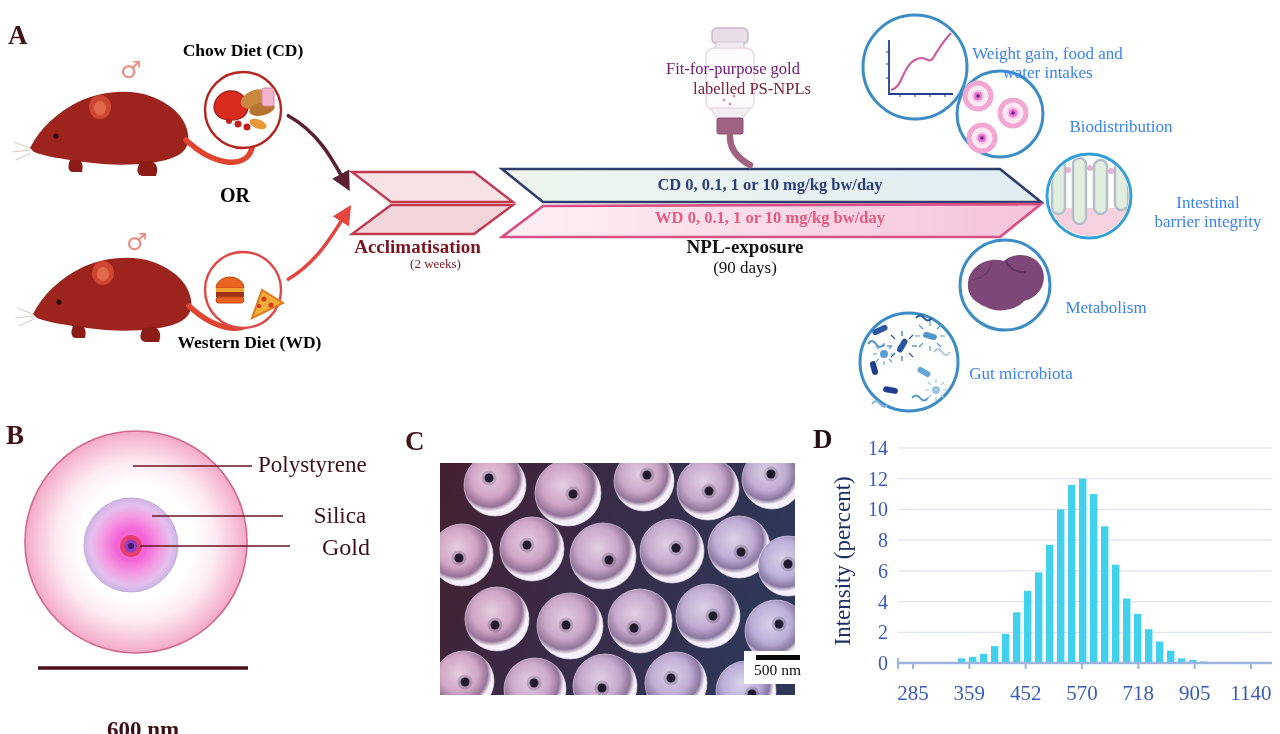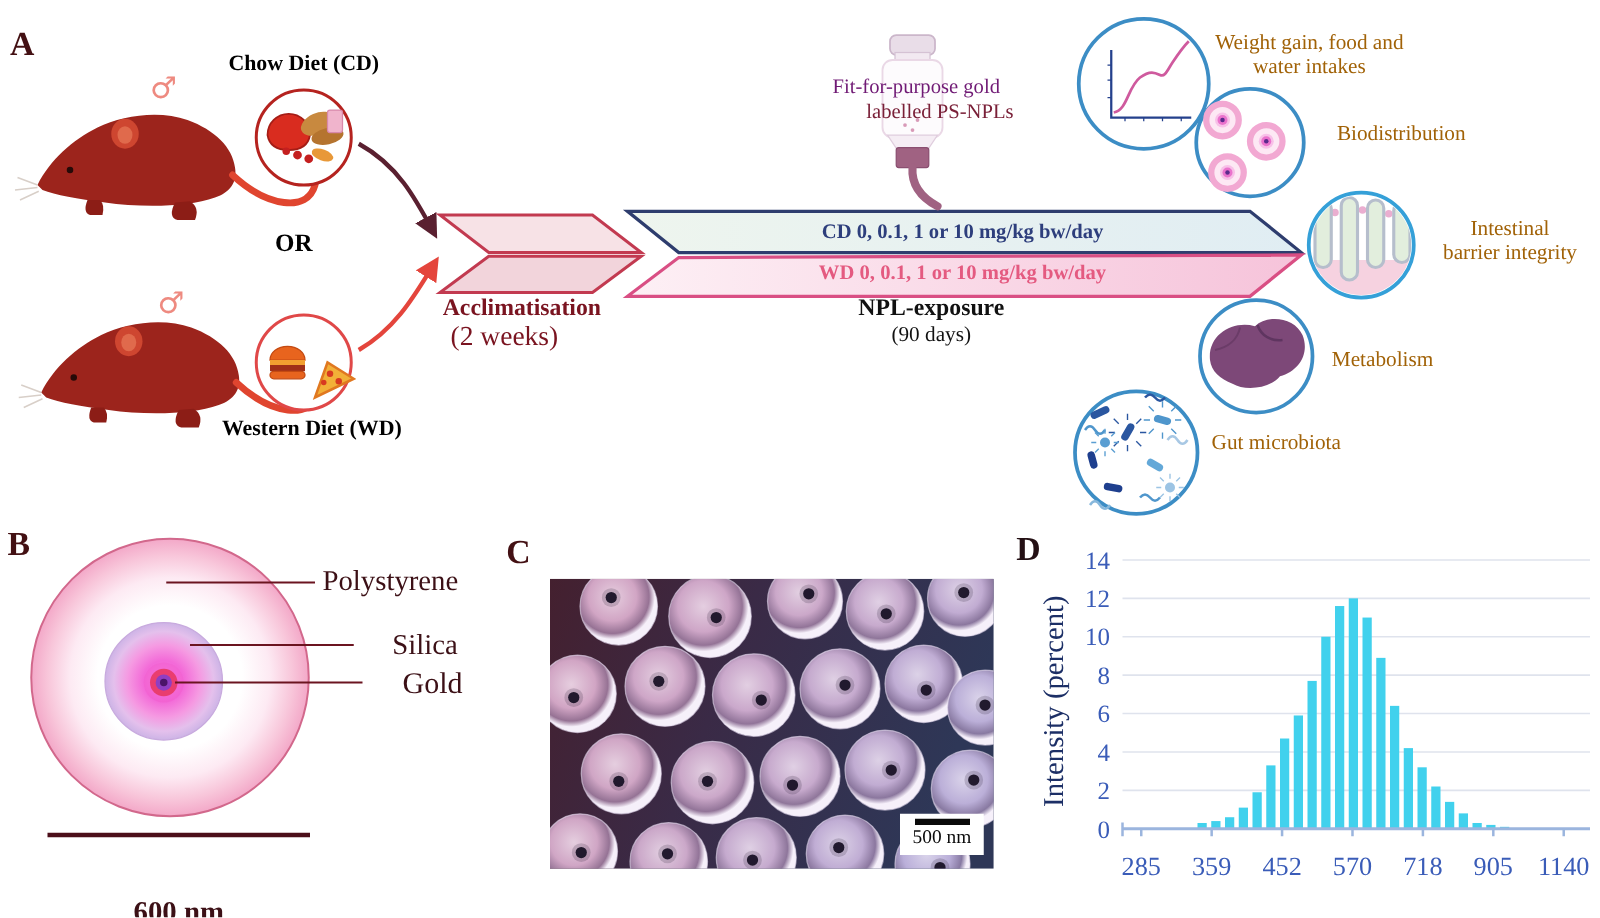--- a/index.html
+++ b/index.html
@@ -1,25 +1,25 @@
 <!DOCTYPE html>
 <html><head>
 <meta charset="utf-8">
 <style>
   html,body{margin:0;padding:0;background:#ffffff;}
   #canvas{position:relative;width:1280px;height:734px;background:#fff;overflow:hidden;
           font-family:"Liberation Serif","DejaVu Serif",serif;}
-  .abs{position:absolute;}
+  .abs{position:absolute;margin-left:24px;}
   .txt{position:absolute;text-align:center;line-height:1.12;}
   .panel-letter{position:absolute;font-weight:bold;font-size:27px;color:#431013;}
   svg{position:absolute;display:block;}
   svg text{font-family:"Liberation Serif","DejaVu Serif",serif;}
   .maroon{color:#000000;font-weight:bold;}
   .darkmaroon{color:#7a1420;}
-  .navy{color:#a16207;}
+  .navy{color:#3b82f6;margin-top:20px;}
   .male{position:absolute;color:#ee8a80;font-family:"DejaVu Sans",sans-serif;font-size:24px;}
 </style>
 </head>
 <body>
 
 <div id="canvas">
 
   <svg style="left:0;top:0" width="1280" height="418" viewBox="0 0 1280 418">
     <defs>
       <marker id="mDark" viewBox="0 0 10 10" refX="7" refY="5" markerWidth="5.5" markerHeight="5.5" orient="auto-start-reverse">
@@ -182,21 +182,21 @@
     </g>
   </svg>
 
   <div class="panel-letter" style="left:8px;top:20px">A</div>
   <div class="male" style="left:120px;top:56px">♂</div>
   <div class="male" style="left:126px;top:228px">♂</div>
   <div class="txt maroon" style="left:153px;top:41px;width:180px;font-size:17.5px">Chow Diet (CD)</div>
   <div class="txt maroon" style="left:200px;top:184px;width:70px;font-size:20px">OR</div>
   <div class="txt maroon" style="left:152px;top:333px;width:195px;font-size:17.5px">Western Diet (WD)</div>
   <div class="txt darkmaroon" style="left:330px;top:236px;width:175px;font-size:19px;font-weight:bold">Acclimatisation</div>
-  <div class="txt darkmaroon" style="left:316px;top:257px;width:175px;font-size:22px">(2 weeks)</div>
+  <div class="txt darkmaroon" style="left:348px;top:257px;width:175px;font-size:13px">(2 weeks)</div>
   <div class="txt" style="left:643px;top:60px;width:180px;font-size:16.5px;color:#701a75">Fit-for-purpose gold</div>
   <div class="txt" style="left:662px;top:80px;width:180px;font-size:16.5px;color:#7a2038">labelled PS-NPLs</div>
   <div class="txt" style="left:540px;top:176px;width:460px;font-size:16.5px;font-weight:bold;color:#2d3e7c">CD 0, 0.1, 1 or 10 mg/kg bw/day</div>
   <div class="txt" style="left:540px;top:209px;width:460px;font-size:16.5px;font-weight:bold;color:#e45a80">WD 0, 0.1, 1 or 10 mg/kg bw/day</div>
   <div class="txt" style="left:650px;top:236px;width:190px;font-size:19px;font-weight:bold;color:#111111">NPL-exposure</div>
   <div class="txt" style="left:650px;top:258px;width:190px;font-size:17px;color:#111111">(90 days)</div>
 
   <div class="txt navy" style="left:950px;top:24px;width:195px;font-size:17px">
     <div>Weight gain, food and</div>
     <div>water intakes</div>

